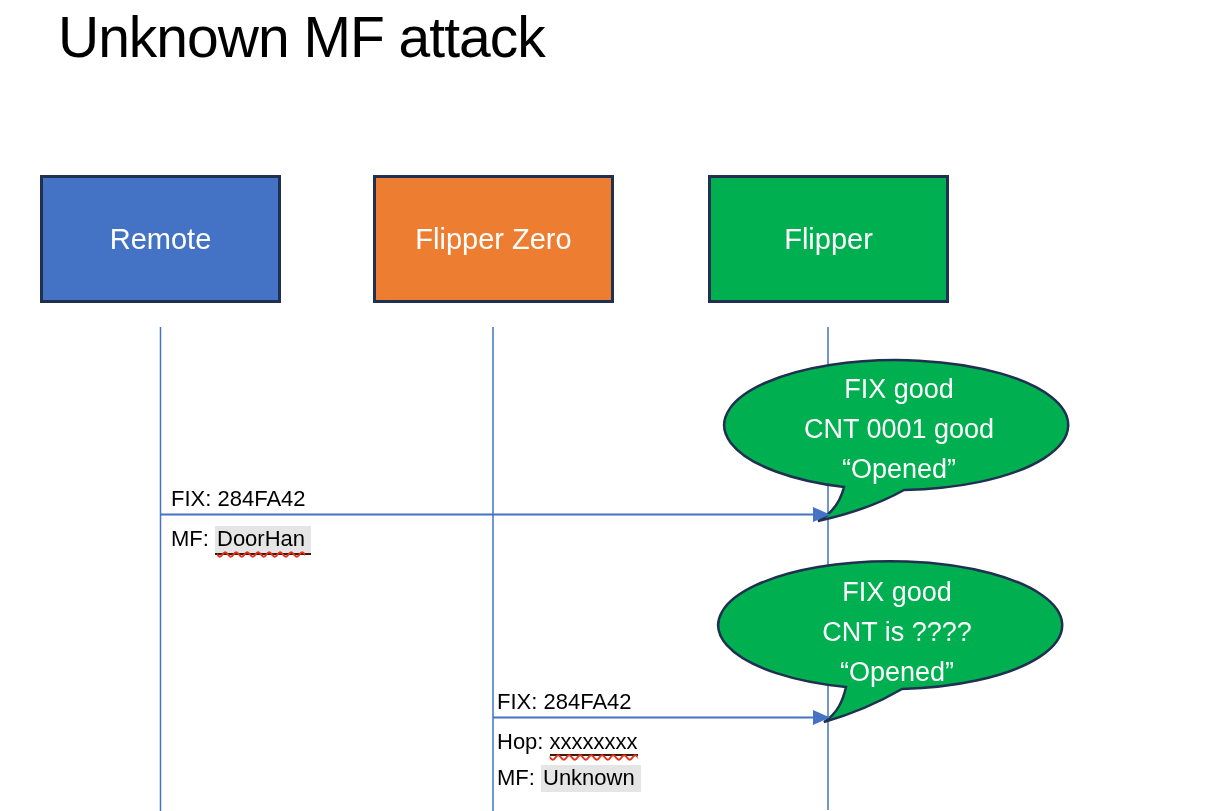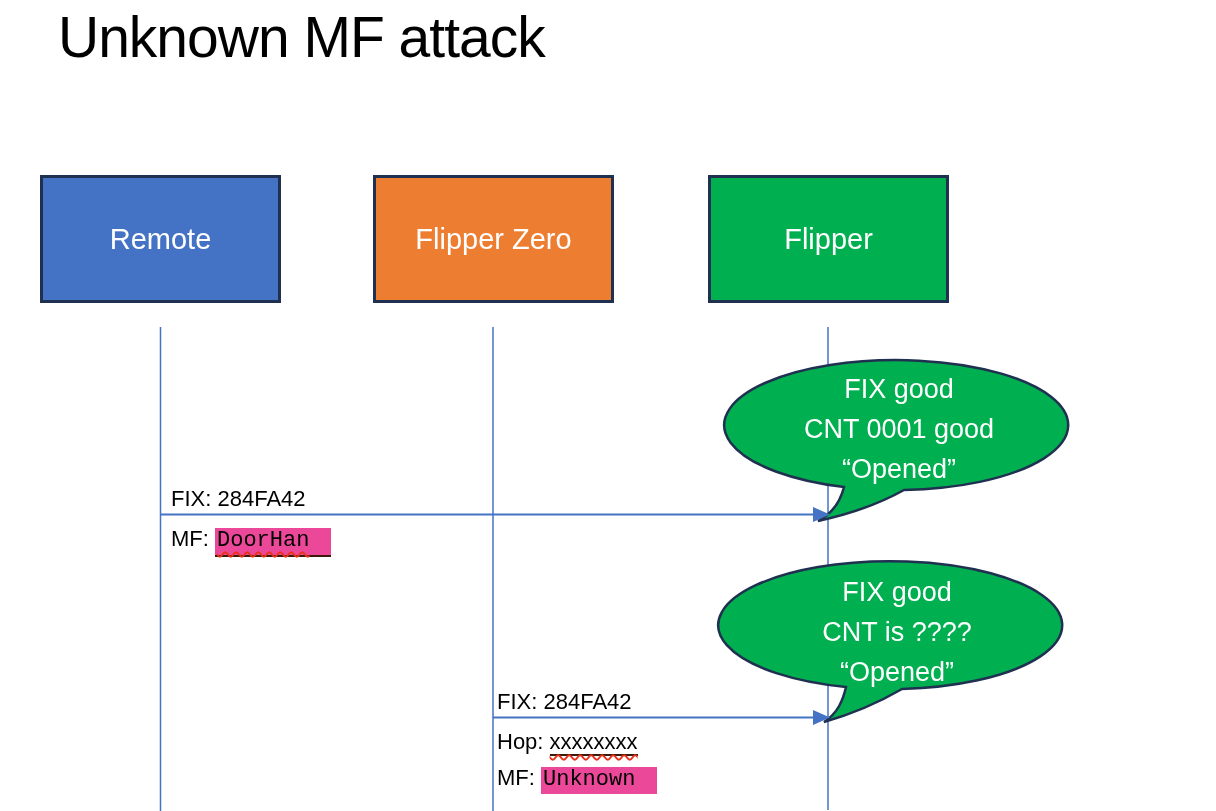--- a/index.html
+++ b/index.html
@@ -23,21 +23,21 @@
   .actor-flipper  { left:373px; top:175px; background:#ED7D31; }
   .actor-receiver { left:708px; top:175px; background:#00B050; }
 
   svg.layer { position:absolute; left:0; top:0; width:1216px; height:811px; }
   .lifeline { stroke:#4472C4; stroke-width:1.5; }
   .msgline  { stroke:#4472C4; stroke-width:2; }
   .arrowhead{ fill:#4472C4; }
   .bubble   { fill:#00B050; stroke:#1F3050; stroke-width:2.5; }
 
   .msg { position:absolute; font-size:22px; color:#000; line-height:36px; white-space:nowrap; }
-  .hl  { background:#ec4899; padding:0 22px 2px 2px;font-family:Liberation Mono, monospace; }
+  .hl  { background:#e5e5e5; padding:0 6px 2px 2px; }
   .ul-sq {
     border-bottom:2px solid #3a1a0a;
     text-decoration:underline wavy #E8311A 1.5px;
     text-underline-offset:5px;
   }
   .bubble-text {
     position:absolute; width:344px; text-align:center;
     color:#ffffff; font-size:27px; line-height:40px;
   }
 </style>

